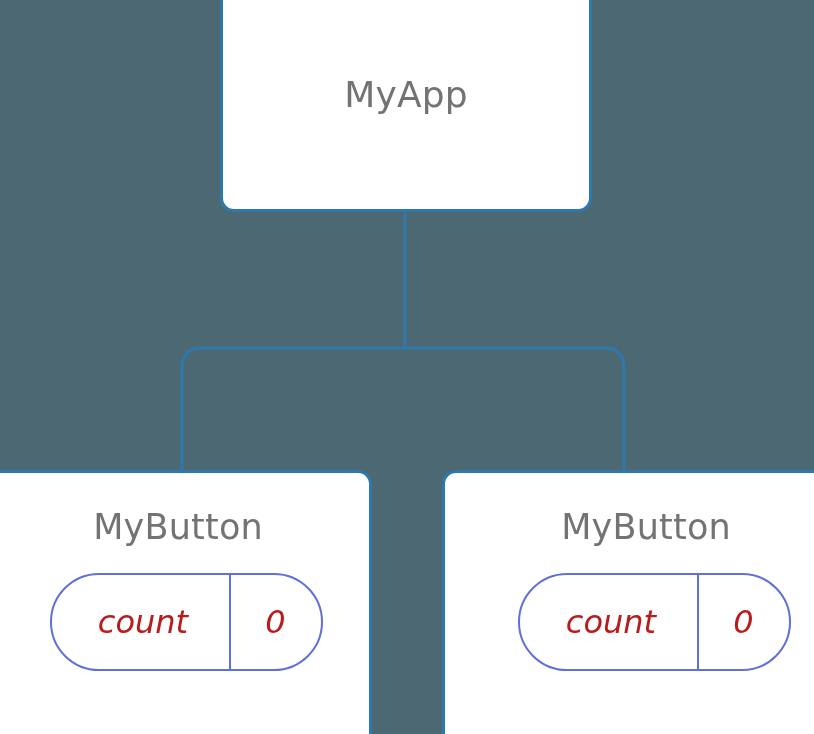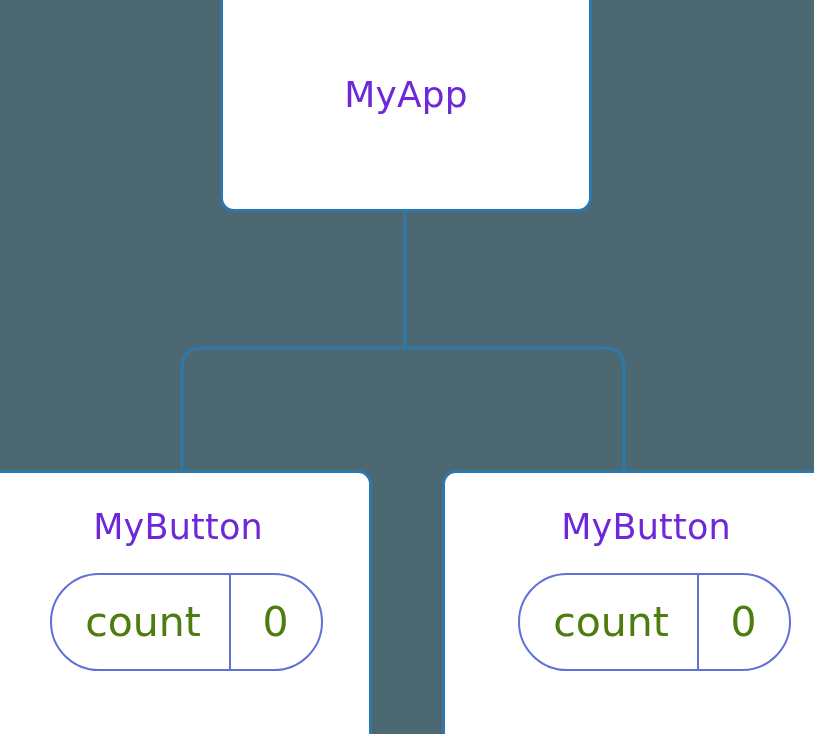--- a/index.html
+++ b/index.html
@@ -57,21 +57,21 @@
     padding-top: 37px;
   }
   .node-right {
     left: 442px;
     top: 470px;
     width: 398px;
     height: 290px;
     padding-top: 37px;
   }
   .node-title {
-    color: #6d28d9;
+    color: #737373;
     font-size: 35px;
     font-weight: 400;
     letter-spacing: 0.2px;
     line-height: 1;
     white-space: nowrap;
   }
   .node-left .node-title,
   .node-right .node-title {
     
     position: relative;
@@ -91,24 +91,25 @@
     border: 2px solid #6070d8;
     border-radius: 49px;
     box-sizing: border-box;
     background: transparent;
   }
   .pill-key,
   .pill-val {
     display: flex;
     align-items: center;
     justify-content: center;
-    color: #4d7c0f;
-    font-size: 41px;
+    color: #b91c1c;
+    font-size: 32px;
     line-height: 1;
     box-sizing: border-box;
+    font-style: italic;
   }
   .pill-key {
     width: 177px;
     padding-left: 6px;
   }
   .pill-val {
     width: 92px;
     border-left: 2px solid #6070d8;
   }
 </style>

